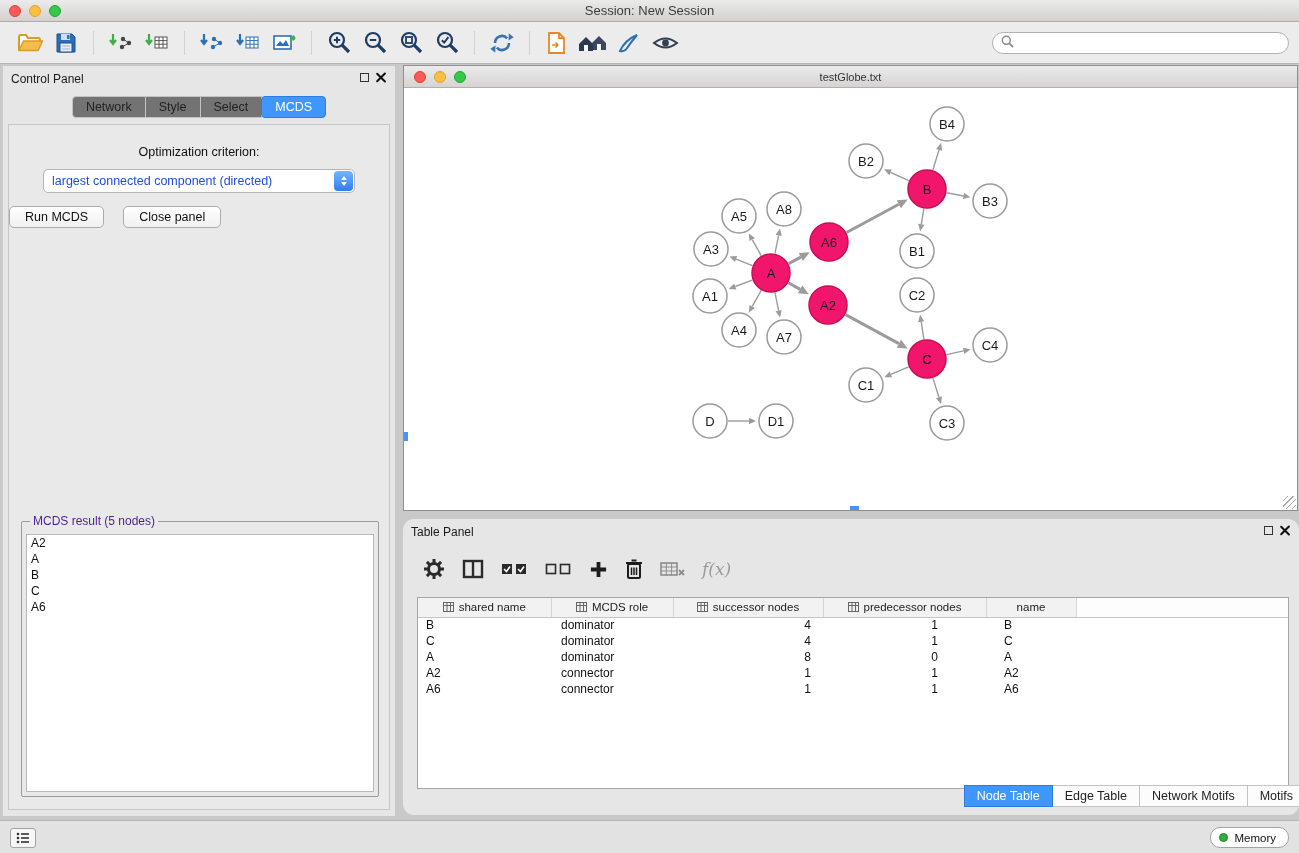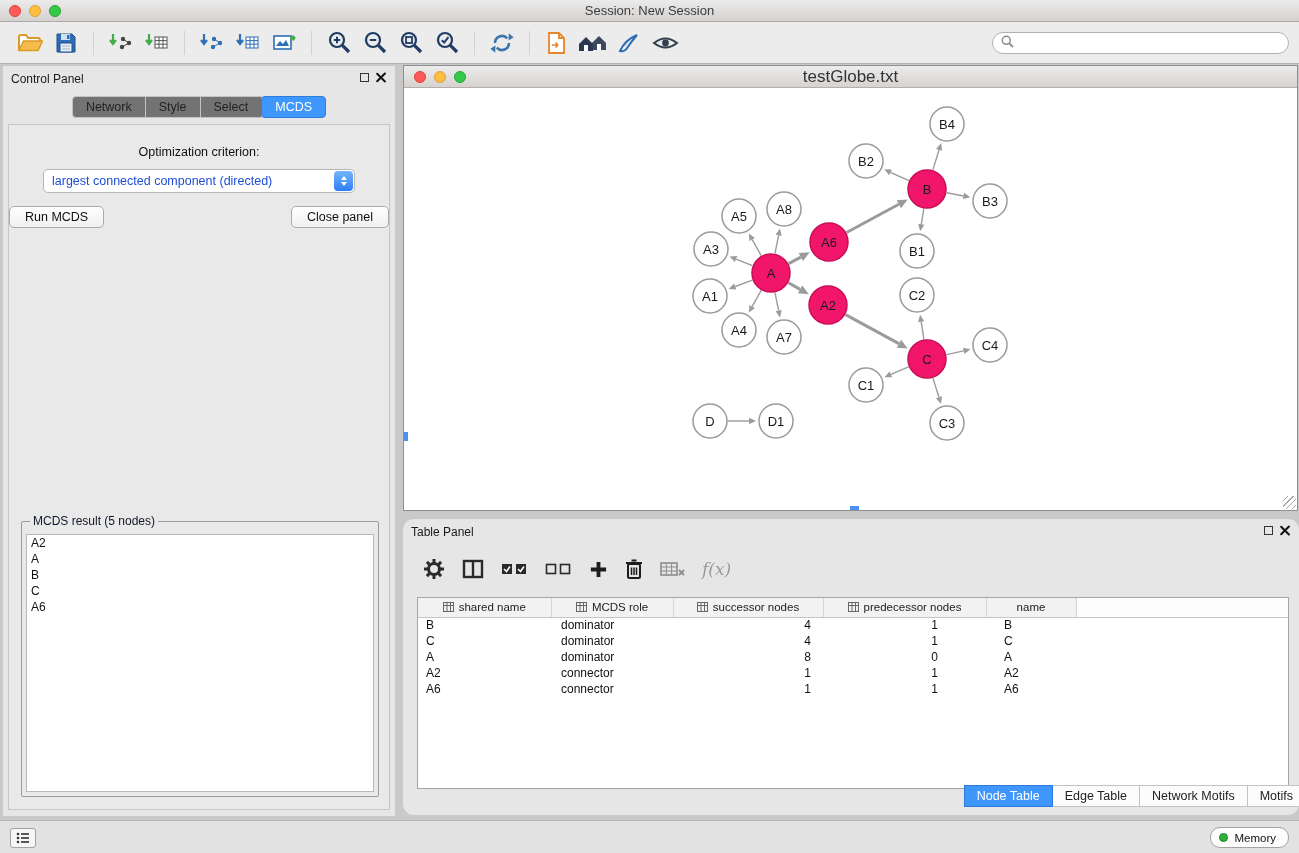--- a/index.html
+++ b/index.html
@@ -41,35 +41,35 @@
   .cptab.active { background:#3f97fd; border-color:#2f7ce0; color:#fff; border-radius:4px; position:relative; z-index:2; }
 
   .cp-content { position:absolute; left:5px; right:5px; top:58px; bottom:6px; background:#e9e9e9; border:1px solid #c6c6c6; }
   .opt-label { margin-top:20px; text-align:center; font-size:12.5px; color:#111; }
   .combo { position:relative; width:312px; height:24px; margin:10px auto 0 auto; background:#fff; border:1px solid #b6b6b6; border-radius:5px; }
   .combo-text { display:block; line-height:22px; padding-left:8px; font-size:12.5px; color:#1d4ed8; white-space:nowrap; overflow:hidden; }
   .combo-step { position:absolute; right:1px; top:1px; bottom:1px; width:19px; border-radius:4px;
     background:linear-gradient(#74b6fc,#2f7cf6); display:flex; flex-direction:column; align-items:center; justify-content:center; gap:2px; }
   .combo-step .up { width:0; height:0; border-left:3.5px solid transparent; border-right:3.5px solid transparent; border-bottom:4.5px solid #fff; }
   .combo-step .dn { width:0; height:0; border-left:3.5px solid transparent; border-right:3.5px solid transparent; border-top:4.5px solid #fff; }
-  .cp-buttons { display:flex; justify-content:space-between; gap:26px; margin-top:13px; }
+  .cp-buttons { display:flex; justify-content:flex-start; gap:19px; margin-top:13px; }
   .mac-btn { height:22px; padding:0 15px; font-size:12.5px; font-family:inherit; color:#111;
     background:linear-gradient(#ffffff,#f0f0f0); border:1px solid #ababab; border-radius:5px; cursor:default; }
 
   .result-field { position:absolute; left:12px; right:10px; top:389px; bottom:12px;
     border:1px solid #9a9a9a; border-radius:2px; padding:4px; }
-  .result-field legend { font-size:12px; padding:0 3px; margin-left:4px; color:#0f172a; }
+  .result-field legend { font-size:12px; padding:0 3px; margin-left:4px; color:#4c1d95; }
   .result-list { position:absolute; left:4px; right:4px; top:6px; bottom:4px; background:#fff; border:1px solid #b9b9b9; overflow:hidden; }
   .result-item { font-size:12px; line-height:16px; padding-left:4px; color:#111; }
 
   
   .net-window { position:absolute; left:403px; top:65px; width:895px; height:446px; background:#fff;
     border:1px solid #8f8f8f; z-index:10; }
   .net-titlebar { position:relative; height:22px; background:linear-gradient(#ececec,#d6d3d0); border-bottom:1px solid #b2afac; }
-  .net-titlebar .title { text-align:center; line-height:22px; font-size:17px; color:#333; }
+  .net-titlebar .title { text-align:center; line-height:22px; font-size:11px; color:#333; }
   .net-traffic { position:absolute; left:10px; top:5px; display:flex; gap:8px; }
   .net-canvas { position:absolute; left:0; top:23px; width:893px; height:421px; background:#fff; }
   .resize-corner { position:absolute; right:1px; bottom:1px; width:13px; height:13px;
     background:repeating-linear-gradient(135deg, transparent 0 3px, #a9a9a9 3px 4px); }
   .tick-left { position:absolute; left:0; top:366px; width:4px; height:9px; background:#4a90f5; }
   .tick-bottom { position:absolute; left:446px; bottom:0; width:9px; height:4px; background:#4a90f5; }
 
   
   .table-panel { position:absolute; left:403px; top:519px; width:896px; height:296px; background:#e6e6e6;border-radius:11px; }
   .tp-toolbar { position:absolute; left:20px; top:32px; height:36px; display:flex; align-items:center; gap:17px; }

